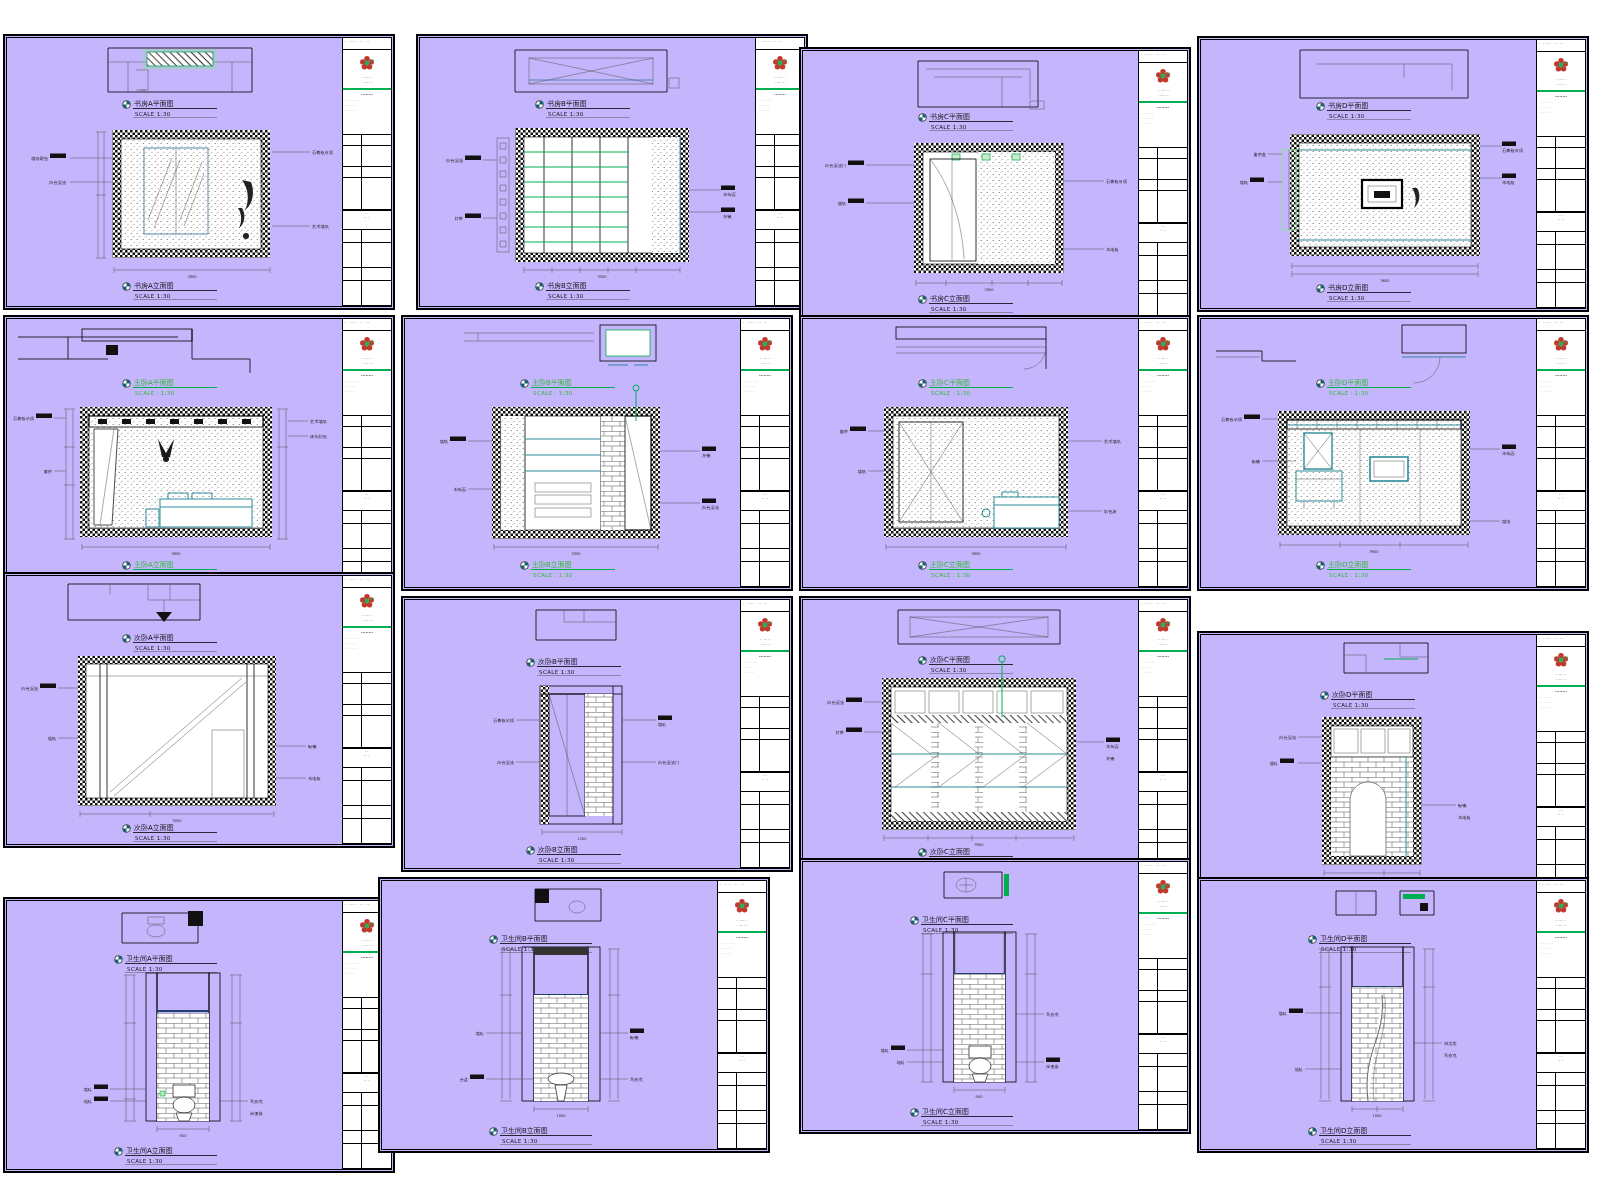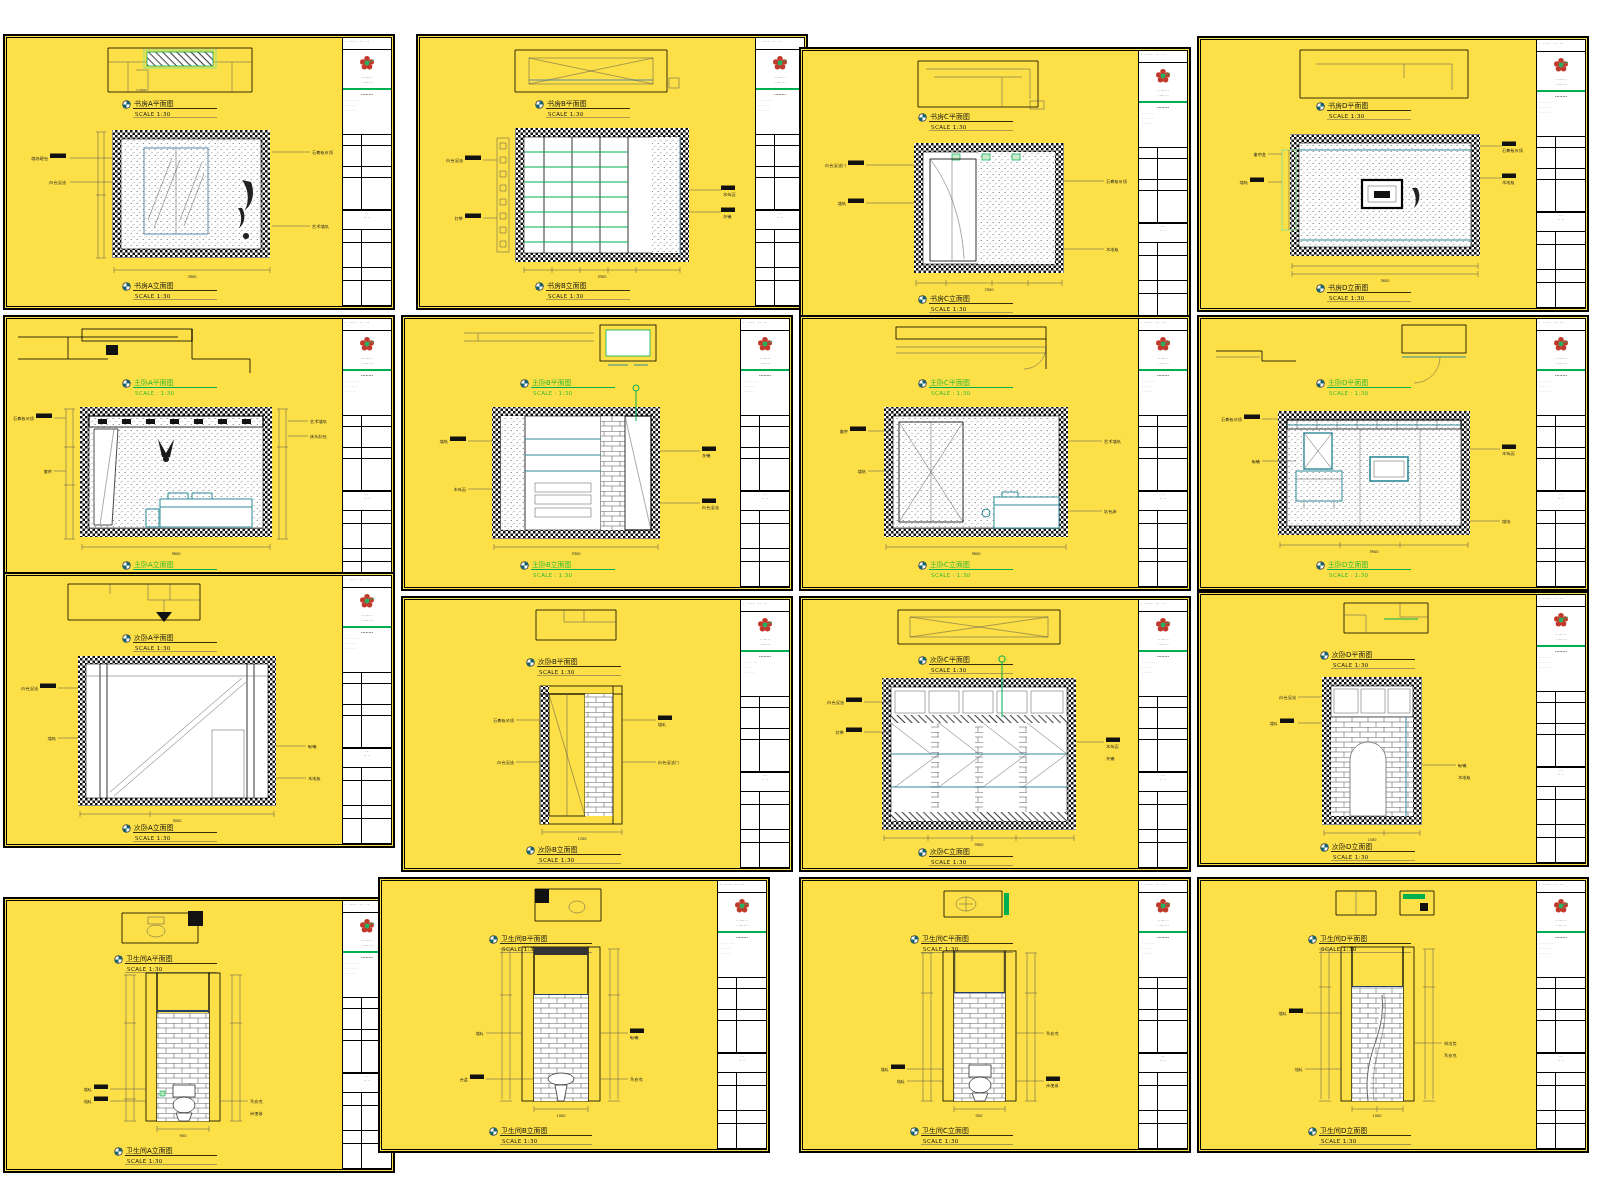--- a/index.html
+++ b/index.html
@@ -1,17 +1,17 @@
 <!DOCTYPE html>
 <html><head>
 <meta charset="utf-8">
 <style>
 html,body{margin:0;padding:0}
 body{width:1600px;height:1200px;position:relative;background:#fff;font-family:"DejaVu Sans",sans-serif;overflow:hidden}
-.sheet{position:absolute;width:392px;height:276px;border:2px solid #000;background:#fde047;box-sizing:border-box}
+.sheet{position:absolute;width:392px;height:276px;border:2px solid #000;background:#c4b5fd;box-sizing:border-box}
 .inner{position:absolute;inset:1px;border:1px solid #000}
 .draw{position:absolute;left:3px;top:2px;width:332px;height:266px}
 .draw text{font-family:"DejaVu Sans",sans-serif}
 .k{stroke:#000;stroke-width:.8;fill:none}
 .t{stroke:#555;stroke-width:.5;fill:none}
 .c{stroke:#2e8b9a;stroke-width:1;fill:none}
 .bl{stroke:#4a7fa5;stroke-width:.9;fill:none}
 .gr{stroke:#00b050;stroke-width:1;fill:none}
 .gl{stroke:#8fe08f;stroke-width:1;fill:none}
 .bx{fill:#111}
@@ -886,21 +886,21 @@
 ··· ·· ·· ··
 ·· ···· ···</div>
   <div class="tbr"></div>
   <div class="tbm">···
 ·· ··</div>
   <div class="tbr2"></div>
 </div>
     </div>
   </div>
 
-<div class="sheet" style="left:1197px;top:591px">
+<div class="sheet" style="left:1197px;top:631px">
     <div class="inner">
 <svg class="draw" viewBox="0 0 332 266">
 <g>
           <path class="k" d="M140,6h84v30h-84z"></path>
           <path class="t" d="M140,18h22v18M196,6v14h28"></path>
           <path class="gr" d="M180,22h34"></path>
         </g>
 <g transform="translate(116,54)">
           <use href="#nic" width="9" height="9"></use>
           <text class="lbl" x="12" y="6">次卧D平面图</text>
@@ -1112,21 +1112,21 @@
 ··· ·· ·· ··
 ·· ···· ···</div>
   <div class="tbr"></div>
   <div class="tbm">···
 ·· ··</div>
   <div class="tbr2"></div>
 </div>
     </div>
   </div>
 
-<div class="sheet" style="left:799px;top:877px">
+<div class="sheet" style="left:799px;top:858px">
     <div class="inner">
 <svg class="draw" viewBox="0 0 332 266">
 <g>
           <path class="k" d="M138,8h58v26h-58z"></path>
           <ellipse cx="160" cy="21" rx="10" ry="7" class="t"></ellipse>
           <path class="t" d="M160,14v14M153,21h14"></path>
           <rect x="198" y="10" width="5" height="22" fill="#00b050"></rect>
         </g>
 <g transform="translate(104,52)">
           <use href="#nic" width="9" height="9"></use>

